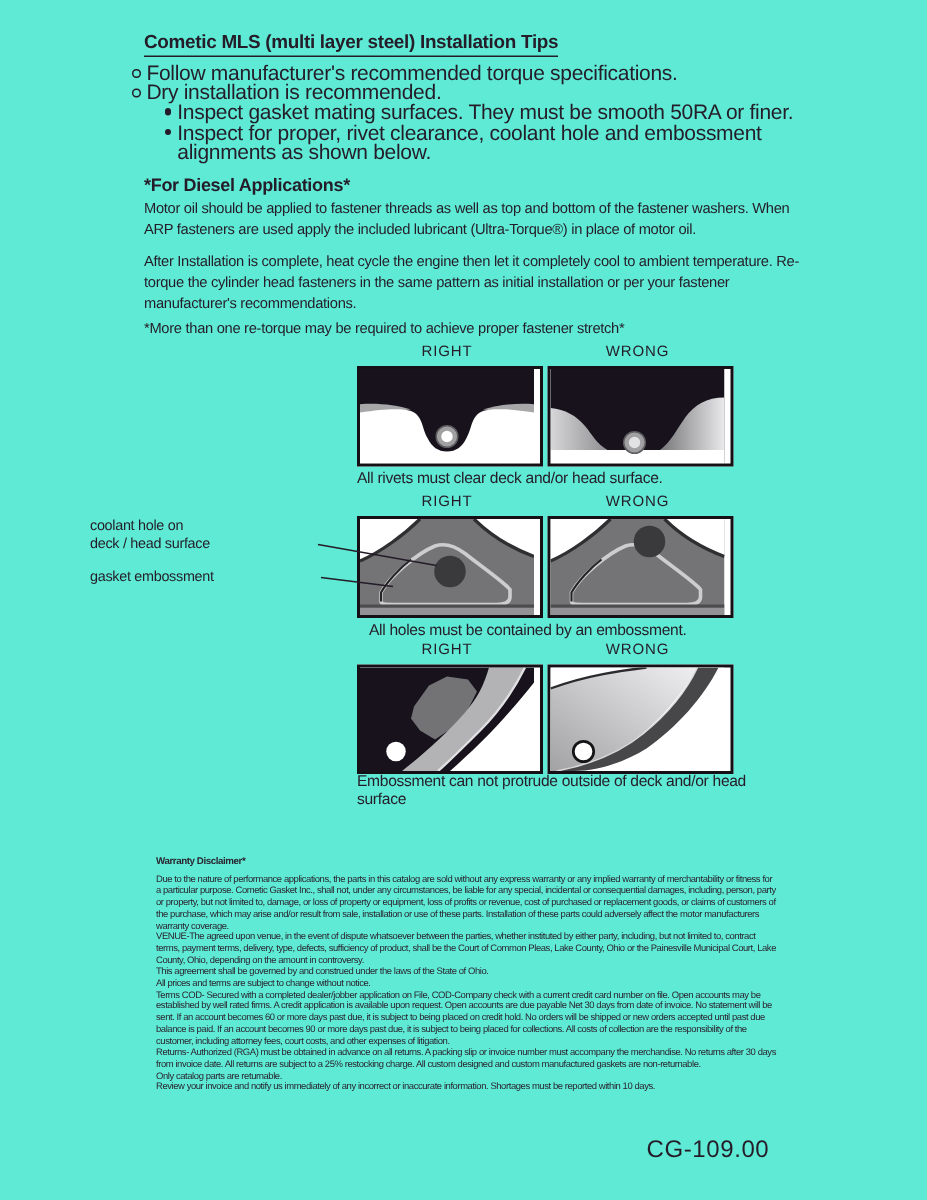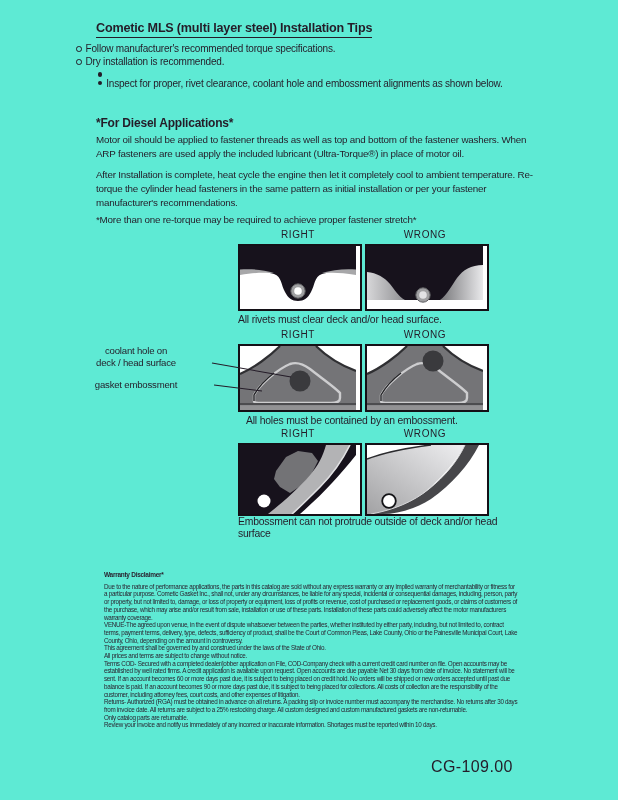--- a/index.html
+++ b/index.html
@@ -5,33 +5,33 @@
   html,body{margin:0;padding:0;background:#e8e8e8;}
   .page{
     position:relative;width:618px;height:800px;background:#5eead4;margin:0 auto;
     font-family:"Liberation Sans", sans-serif;color:#241c28;overflow:hidden;
   }
   .abs{position:absolute;}
   .doc-title{
     left:96px;top:21px;font-size:12.6px;font-weight:bold;letter-spacing:-0.2px;
     border-bottom:1.6px solid #241c28;padding-bottom:2px;white-space:nowrap;
   }
-  .tips{left:76px;top:42px;width:480px;font-size:10px;letter-spacing:-0.2px;}
+  .tips{left:88px;top:42px;width:480px;font-size:14px;letter-spacing:-0.2px;}
   .tip{display:flex;align-items:flex-start;line-height:13.2px;}
   .tip.sub{margin-left:22px;}
   .marker-o{flex:0 0 auto;width:3.6px;height:3.6px;border:1.1px solid #241c28;border-radius:50%;margin:4px 4px 0 0;}
   .marker-f{flex:0 0 auto;width:4.2px;height:4.2px;background:#241c28;border-radius:50%;margin:4px 4px 0 0;}
   .h-bold{font-size:12px;font-weight:bold;letter-spacing:-0.2px;white-space:nowrap;}
   .body-p{width:447px;font-size:9.8px;line-height:14px;letter-spacing:-0.2px;}
   .note-line{font-size:9.8px;letter-spacing:-0.2px;white-space:nowrap;}
   .rw-label{width:120px;text-align:center;font-size:10px;letter-spacing:0.6px;}
   .dbox{width:120px;border:2px solid #141016;background:#fff;line-height:0;}
   .dbox svg{display:block;}
   .caption{font-size:10.4px;letter-spacing:-0.2px;line-height:11.5px;}
-  .callout{width:152px;text-align:center;font-size:9.6px;line-height:11.5px;letter-spacing:-0.2px;}
+  .callout{width:152px;text-align:left;font-size:9.6px;line-height:11.5px;letter-spacing:-0.2px;}
   .smallprint{width:414px;font-size:6.3px;line-height:7.7px;letter-spacing:-0.28px;color:#2a2430;}
   .smallprint .sp-h{font-weight:bold;margin:0 0 4px 0;font-size:6.5px;}
   .smallprint p{margin:0;}
   .mb1{margin-bottom:7px;} .mb2{margin-bottom:3px;} .mb3{margin-bottom:4px;}
   .docnum{font-size:16px;letter-spacing:0.4px;margin-left:44px;}
 </style>
 </head>
 <body>
 
 <div class="page">
@@ -42,20 +42,21 @@
     <div class="tip">
       <span class="marker-o"></span>
       <span>Follow manufacturer's recommended torque specifications.</span>
     </div>
     <div class="tip">
       <span class="marker-o"></span>
       <span>Dry installation is recommended.</span>
     </div>
     <div class="tip sub">
       <span class="marker-f"></span>
+      <span>Inspect gasket mating surfaces.  They must be smooth 50RA or finer.</span>
     </div>
     <div class="tip sub">
       <span class="marker-f"></span>
       <span>Inspect for proper, rivet clearance, coolant hole and embossment alignments as shown below.</span>
     </div>
   </div>
 
   <div class="abs h-bold" style="left:96px;top:116px;">*For Diesel Applications*</div>
   <div class="abs body-p" style="left:96px;top:133px;">Motor oil should be applied to fastener threads as well as top and bottom of the fastener washers. When ARP fasteners are used apply the included lubricant (Ultra-Torque®) in place of motor oil.</div>
   <div class="abs body-p" style="left:96px;top:168px;">After Installation is complete, heat cycle the engine then let it completely cool to ambient temperature. Re-torque the cylinder head fasteners in the same pattern as initial installation or per your fastener manufacturer's recommendations.</div>

